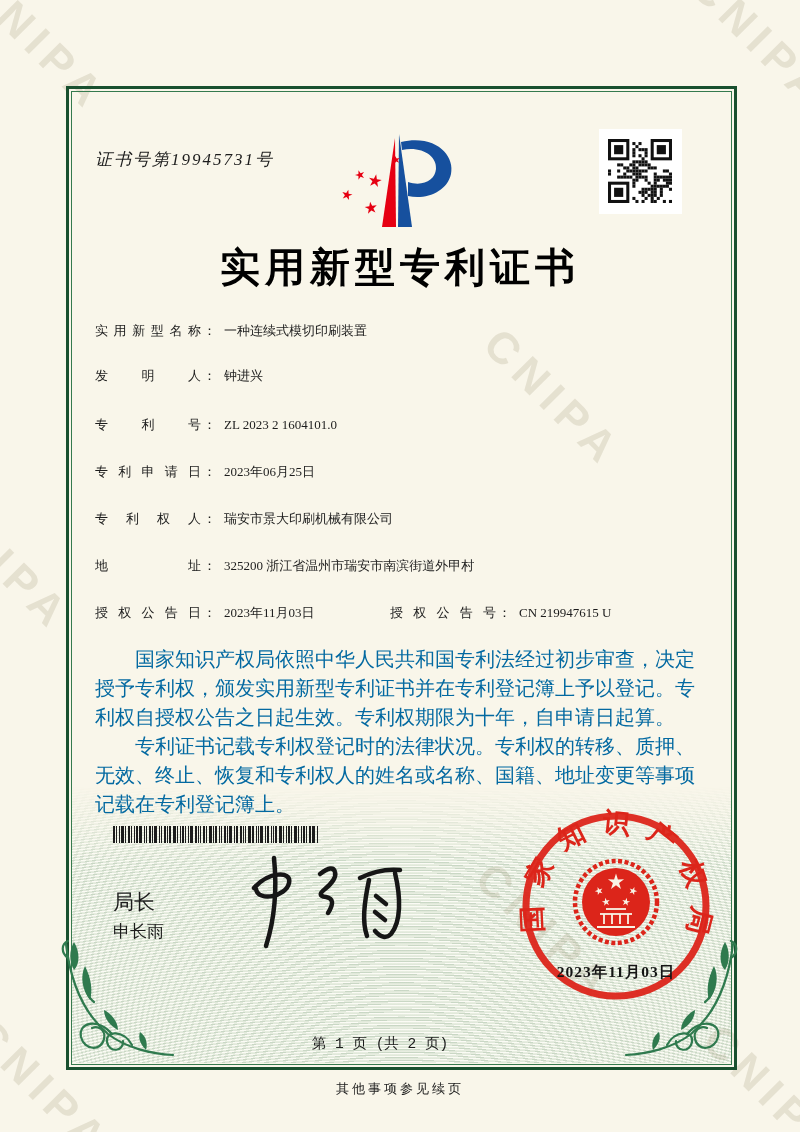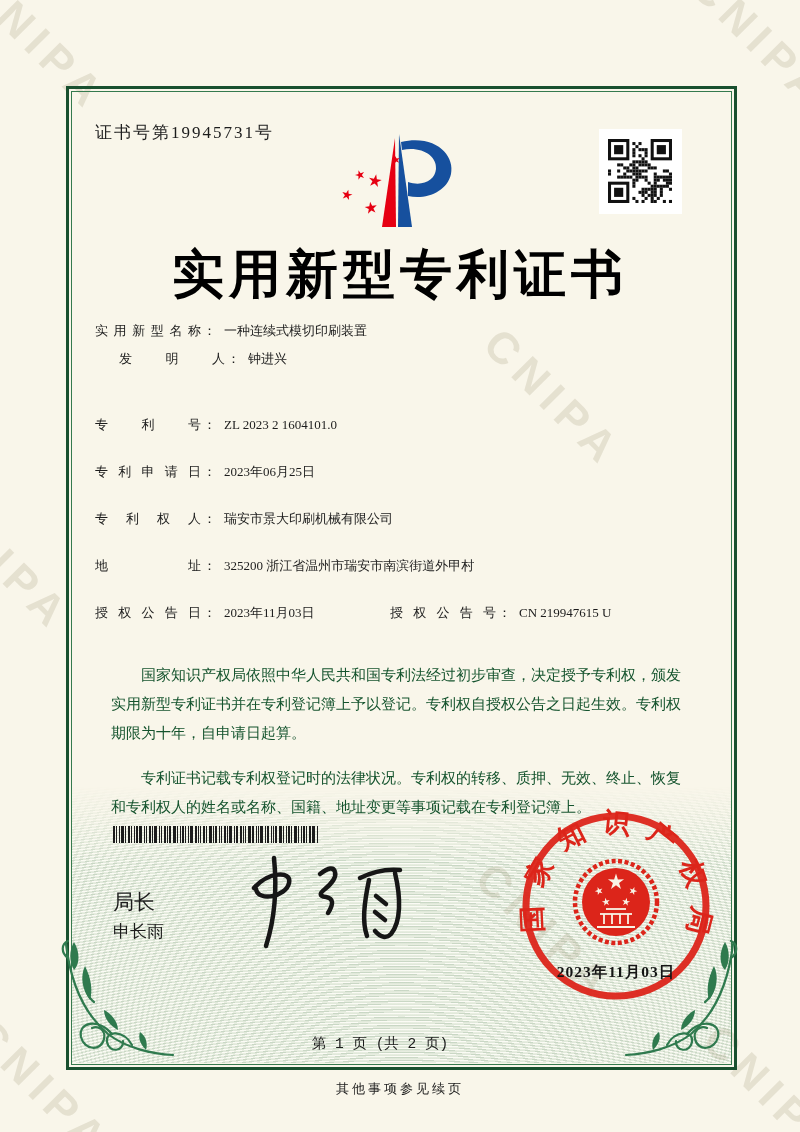--- a/index.html
+++ b/index.html
@@ -43,38 +43,38 @@
       rgba(197,212,193,0.85) 3.4px 4.6px,
       rgba(245,247,238,0.2) 4.6px 6.4px);
     -webkit-mask-image:linear-gradient(to bottom,rgba(0,0,0,0) 0,#000 78px);
             mask-image:linear-gradient(to bottom,rgba(0,0,0,0) 0,#000 78px);
   }
   
   .ornament{position:absolute;z-index:4;pointer-events:none;}
   .orn-left{left:60px;top:938px;}
   .orn-right{left:624px;top:938px;transform:scaleX(-1);}
   
-  .cert-no{position:absolute;left:95px;top:121px;font-size:17px;letter-spacing:2px;z-index:2;}
+  .cert-no{position:absolute;left:95px;top:148px;font-size:17px;letter-spacing:2px;z-index:2;font-style:italic;}
   .logo{position:absolute;left:338px;top:134px;z-index:2;}
   .qr-patch{position:absolute;left:599px;top:129px;width:83px;height:85px;background:#ffffff;z-index:2;}
   .qr-patch svg{position:absolute;left:9px;top:10px;}
   .title{
     position:absolute;left:0;right:0;top:240px;text-align:center;z-index:2;
-    font-size:52px;font-weight:bold;letter-spacing:5px;color:#000;margin:0;
+    font-size:40px;font-weight:bold;letter-spacing:5px;color:#000;margin:0;
   }
   
   .f-row{position:absolute;left:95px;right:70px;font-size:13px;z-index:2;white-space:nowrap;}
   .lbl{display:inline-block;width:106px;text-align:justify;text-align-last:justify;vertical-align:bottom;}
   .colon{display:inline-block;padding:0 8px 0 2px;}
-  .r1{top:322px;} .r2{top:350px;margin-left:24px;} .r3{top:416px;}
+  .r1{top:322px;} .r2{top:367px;} .r3{top:416px;}
   .r4{top:463px;} .r5{top:510px;} .r6{top:557px;} .r7{top:604px;}
   .grant-right{position:absolute;left:295px;top:0;}
   
   .paras{position:absolute;left:95px;top:645px;width:612px;z-index:2;}
-  .paras p{margin:16px;text-indent:2em;font-size:15px;line-height:29px;color:#14532d;}
+  .paras p{margin:0;text-indent:2em;font-size:20px;line-height:29px;color:#0369a1;}
   
   .barcode{position:absolute;left:113px;top:826px;z-index:2;}
   .sig-title{position:absolute;left:113px;top:888px;font-family:"Liberation Sans","DejaVu Sans",sans-serif;font-size:21px;z-index:2;}
   .sig-name{position:absolute;left:113px;top:920px;font-family:Liberation Mono, monospace;font-size:17px;z-index:2;}
   .signature{position:absolute;left:228px;top:846px;z-index:2;}
   .seal{position:absolute;left:516px;top:806px;z-index:2;}
   
   .page-num{position:absolute;left:0;right:40px;top:1034px;text-align:center;font-size:14.5px;z-index:2;font-family:Liberation Mono, monospace;}
   .continuation{position:absolute;left:0;right:0;top:1080px;text-align:center;font-size:13px;letter-spacing:3px;z-index:2;}
 </style>

